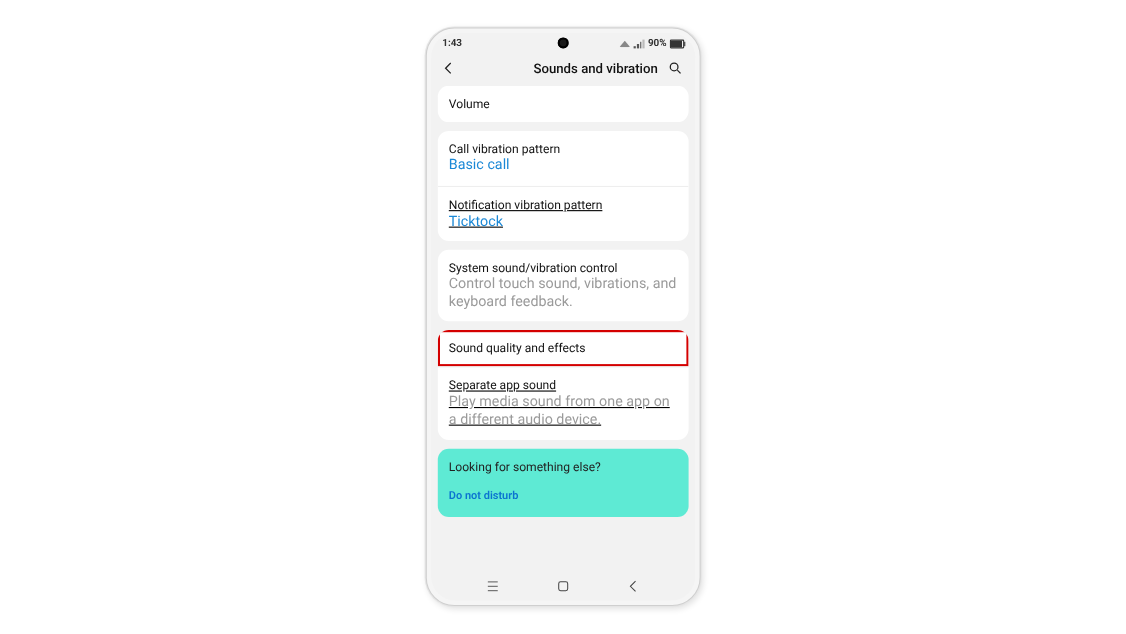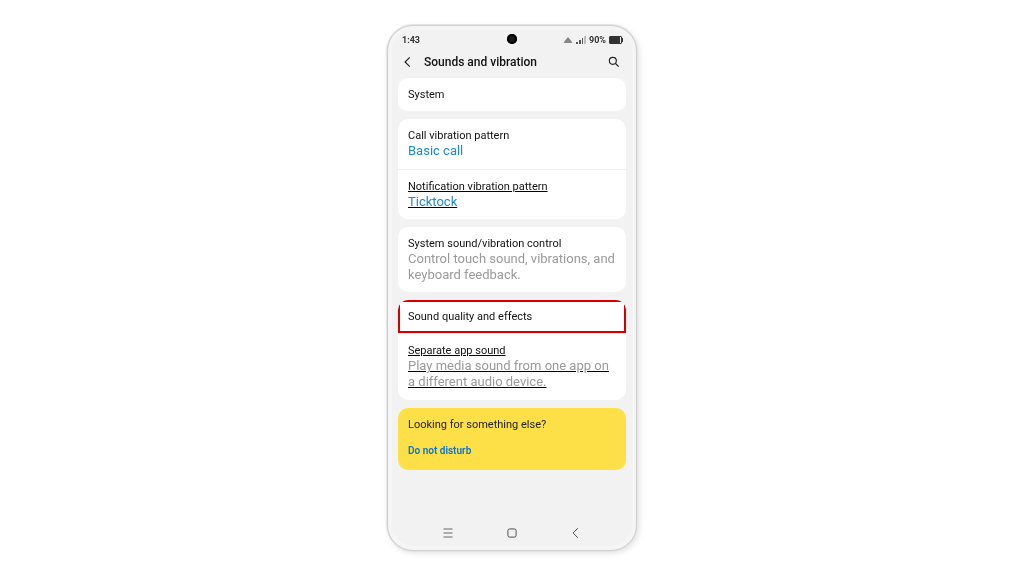--- a/index.html
+++ b/index.html
@@ -98,20 +98,21 @@
     border-right:5px solid transparent;
     border-bottom:6px solid #888;
     border-radius:2px;
   }
   
   .header {
     display:flex;
     align-items:center;
     padding: 4px 10px 8px 8px;
     gap: 8px;
+    text-align: right;
   }
   .header .title {
     flex:1;
     font-size: 12px;
     font-weight: 500;
     color:#111;
   }
   .chev-back, .search-ic { width:16px; height:16px; display:flex; align-items:center; justify-content:center; }
   
   .content {
@@ -135,21 +136,21 @@
     color:#111;
   }
   .row .sub {
     font-size: 13px;
     color:#9a9a9a;
     margin-top:1px;
     line-height:1.2;
   }
   .row .sub.link { color:#1a88d6; }
   .card.alt {
-    background:#fde047;
+    background:#5eead4;
   }
   .card.alt .row .t { color:#222; }
   .card.alt .link-row {
     padding: 4px 10px 6px 10px;
   }
   .card.alt .link-row span {
     font-size: 10px;
     font-weight: 600;
     color:#0b73d0;
   }
@@ -206,21 +207,21 @@
             <circle cx="10" cy="10" r="6" fill="none" stroke="#222" stroke-width="2"></circle>
             <line x1="15" y1="15" x2="20" y2="20" stroke="#222" stroke-width="2"></line>
           </svg>
       </div>
     </div>
 
     <div class="content">
 
       <div class="card">
         <div class="row">
-          <div class="t">System</div>
+          <div class="t">Volume</div>
         </div>
       </div>
 
       <div class="card">
         <div class="row">
           <div class="t">Call vibration pattern</div>
           <div class="sub link">Basic call</div>
         </div>
         <div class="row">
           <div class="t">Notification vibration pattern</div>

